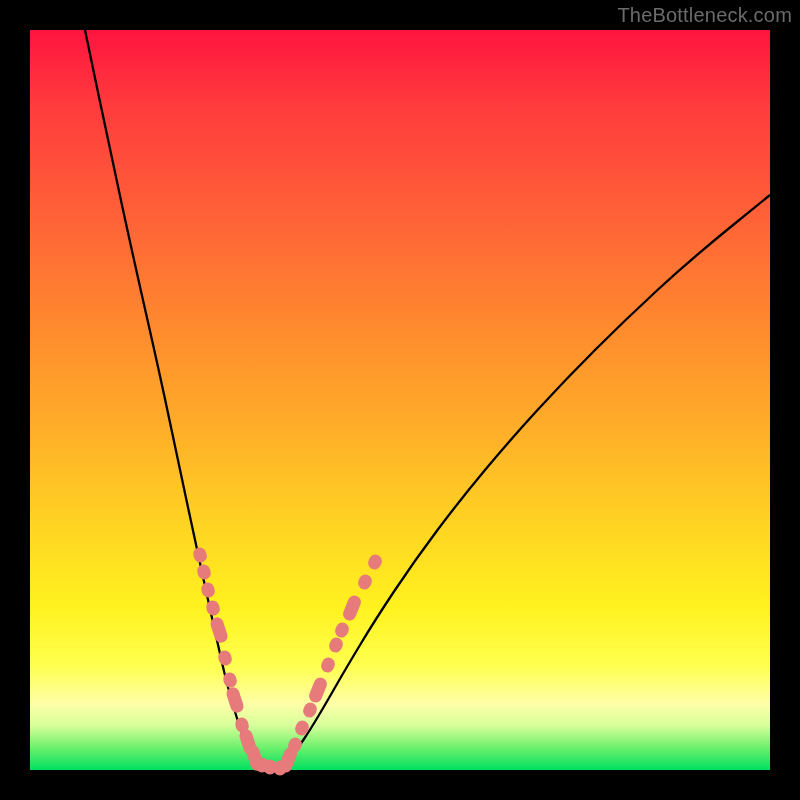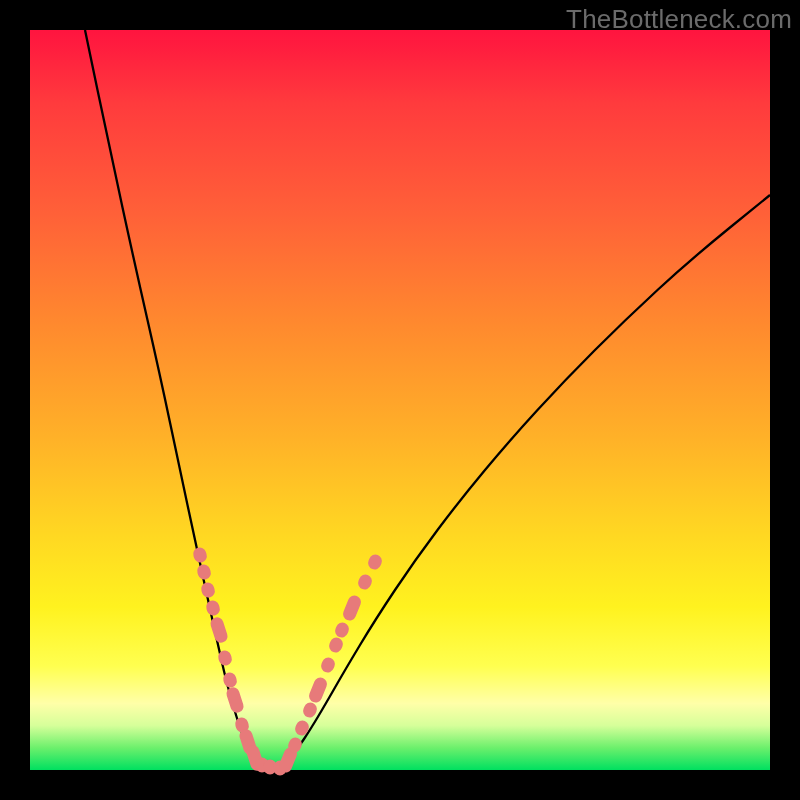--- a/index.html
+++ b/index.html
@@ -40,21 +40,21 @@
       #d6ff9a 94%,
       #6cf06c 97%,
       #00e060 100%
     );
   }
   .watermark {
     position: absolute;
     right: 8px;
     top: 4px;
     color: #6b6b6b;
-    font-size: 26px;
+    font-size: 20px;
     letter-spacing: 0.2px;
     z-index: 5;
   }
   svg.curves {
     position: absolute;
     left: 0;
     top: 0;
     width: 740px;
     height: 740px;
     overflow: visible;

